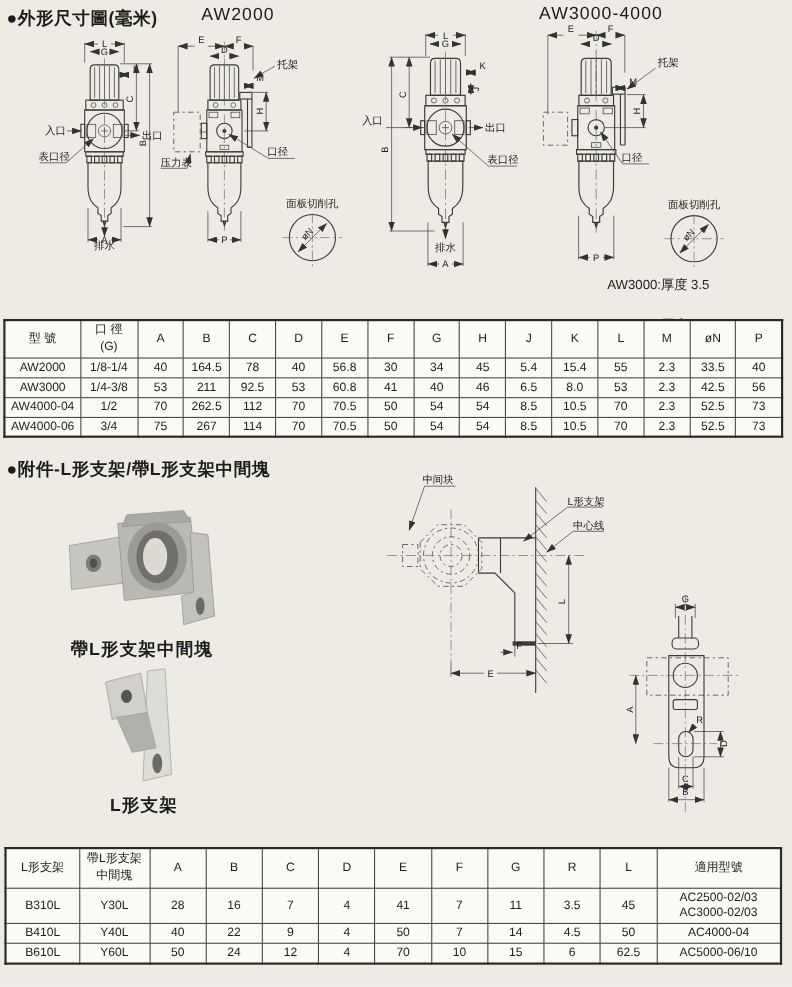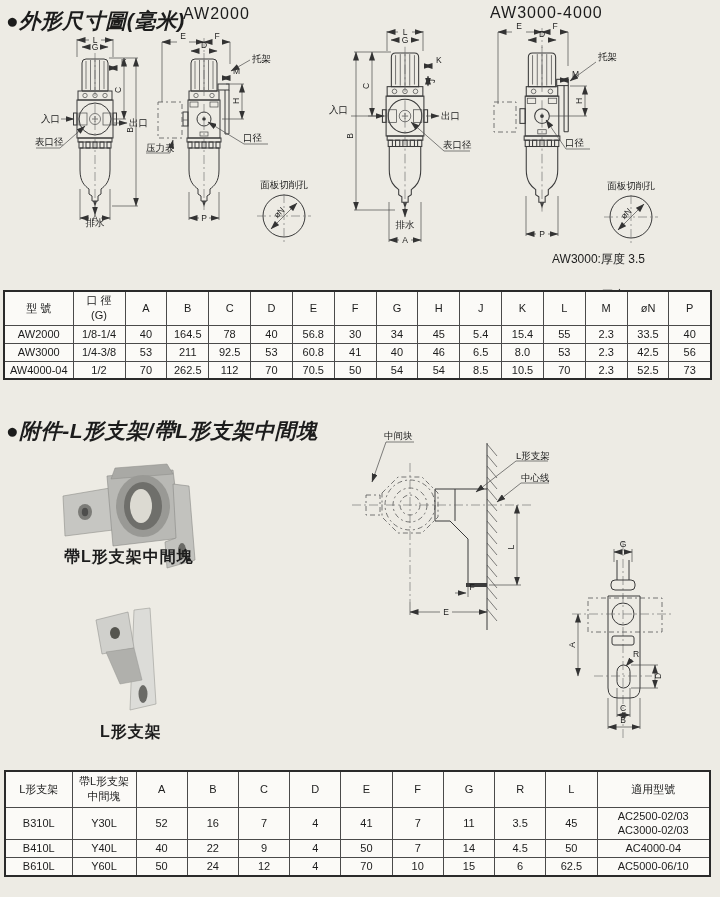--- a/index.html
+++ b/index.html
@@ -1,19 +1,19 @@
 <!DOCTYPE html>
 <html><head>
 <meta charset="utf-8">
 <style>
   html,body{margin:0;padding:0;}
   .page{position:relative;width:720px;height:897px;background:#edebe4;
         font-family:"Liberation Sans","DejaVu Sans",sans-serif;color:#1c1c1c;overflow:hidden;}
   .page *{box-sizing:border-box;}
-  .sec-title{position:absolute;font-weight:bold;font-size:21px;letter-spacing:.5px;font-style:italic;}
+  .sec-title{position:absolute;font-weight:bold;font-size:16px;letter-spacing:.5px;}
   .model{position:absolute;font-size:16px;letter-spacing:1px;}
   .note{position:absolute;font-size:12px;text-align:right;}
   .caption{position:absolute;font-weight:bold;font-size:16px;letter-spacing:1px;}
   table{position:absolute;border-collapse:collapse;table-layout:fixed;background:#fbfaf7;border:2px solid #2a2a2a;padding-left:32px;}
   th,td{border:1px solid #4a4a4a;text-align:center;vertical-align:middle;white-space:pre-line;
         font-size:11px;font-weight:normal;padding:1px 0;line-height:1.35;}
   .t-dims{left:3px;top:290px;width:709px;}
   .t-dims th{height:34px;}
   .t-dims td{height:18px;}
   .t-dims th:nth-child(1){width:69px}
@@ -305,38 +305,56 @@
           <td>50</td>
           <td>54</td>
           <td>54</td>
           <td>8.5</td>
           <td>10.5</td>
           <td>70</td>
           <td>2.3</td>
           <td>52.5</td>
           <td>73</td>
         </tr>
+        <tr>
+          <td>AW4000-06</td>
+          <td>3/4</td>
+          <td>75</td>
+          <td>267</td>
+          <td>114</td>
+          <td>70</td>
+          <td>70.5</td>
+          <td>50</td>
+          <td>54</td>
+          <td>54</td>
+          <td>8.5</td>
+          <td>10.5</td>
+          <td>70</td>
+          <td>2.3</td>
+          <td>52.5</td>
+          <td>73</td>
+        </tr>
       </tbody>
     </table>
 
   <div class="sec-title" style="left:6px;top:417px;">●附件-L形支架/帶L形支架中間塊</div>
 
   <svg style="left:55px;top:458px;" width="140" height="122" viewBox="0 0 140 122">
     <polygon points="8,38 55,30 58,72 10,78" fill="#c6c6c2" stroke="#8e8e8a" stroke-width="0.6"></polygon>
     <ellipse cx="30" cy="54" rx="7" ry="8" fill="#7c7c78"></ellipse>
     <ellipse cx="30" cy="54" rx="3.2" ry="4.2" fill="#4e4e4c"></ellipse>
     <polygon points="52,18 118,12 126,80 58,88" fill="#b9b9b5" stroke="#8a8a86" stroke-width="0.6"></polygon>
     <polygon points="60,10 112,6 118,16 56,21" fill="#a9a9a5" stroke="#8a8a86" stroke-width="0.5"></polygon>
     <ellipse cx="88" cy="48" rx="27" ry="31" fill="#999995"></ellipse>
     <ellipse cx="88" cy="48" rx="19" ry="24" fill="#6f6f6b"></ellipse>
     <ellipse cx="86" cy="48" rx="11" ry="17" fill="#dcdad2"></ellipse>
     <polygon points="118,26 134,28 140,102 112,110 110,84 121,80" fill="#c2c2be" stroke="#8a8a86" stroke-width="0.6"></polygon>
     <ellipse cx="127" cy="93" rx="4" ry="8" fill="#6a6a66"></ellipse>
   </svg>
-  <div class="caption" style="left:64px;top:547px;">帶L形支架中間塊</div>
+  <div class="caption" style="left:64px;top:580px;">帶L形支架中間塊</div>
 
   <svg style="left:90px;top:608px;" width="92" height="114" viewBox="0 0 92 114">
     <polygon points="44,2 60,0 66,96 40,102" fill="#dcdcd8" stroke="#9a9a96" stroke-width="0.6"></polygon>
     <polygon points="6,12 38,4 44,40 12,46" fill="#d0d0cc" stroke="#949490" stroke-width="0.6"></polygon>
     <ellipse cx="25" cy="25" rx="5" ry="6" fill="#55554f"></ellipse>
     <polygon points="16,44 44,40 52,72 30,76" fill="#b0b0ac" stroke="#949490" stroke-width="0.5"></polygon>
     <ellipse cx="53" cy="86" rx="4.5" ry="9" fill="#6a6a66"></ellipse>
   </svg>
   <div class="caption" style="left:100px;top:722px;">L形支架</div>
 
@@ -423,21 +441,21 @@
           <th>G</th>
           <th>R</th>
           <th>L</th>
           <th>適用型號</th>
         </tr>
       </thead>
       <tbody>
         <tr>
           <td>B310L</td>
           <td>Y30L</td>
-          <td>52</td>
+          <td>28</td>
           <td>16</td>
           <td>7</td>
           <td>4</td>
           <td>41</td>
           <td>7</td>
           <td>11</td>
           <td>3.5</td>
           <td>45</td>
           <td>AC2500-02/03
 AC3000-02/03</td>

